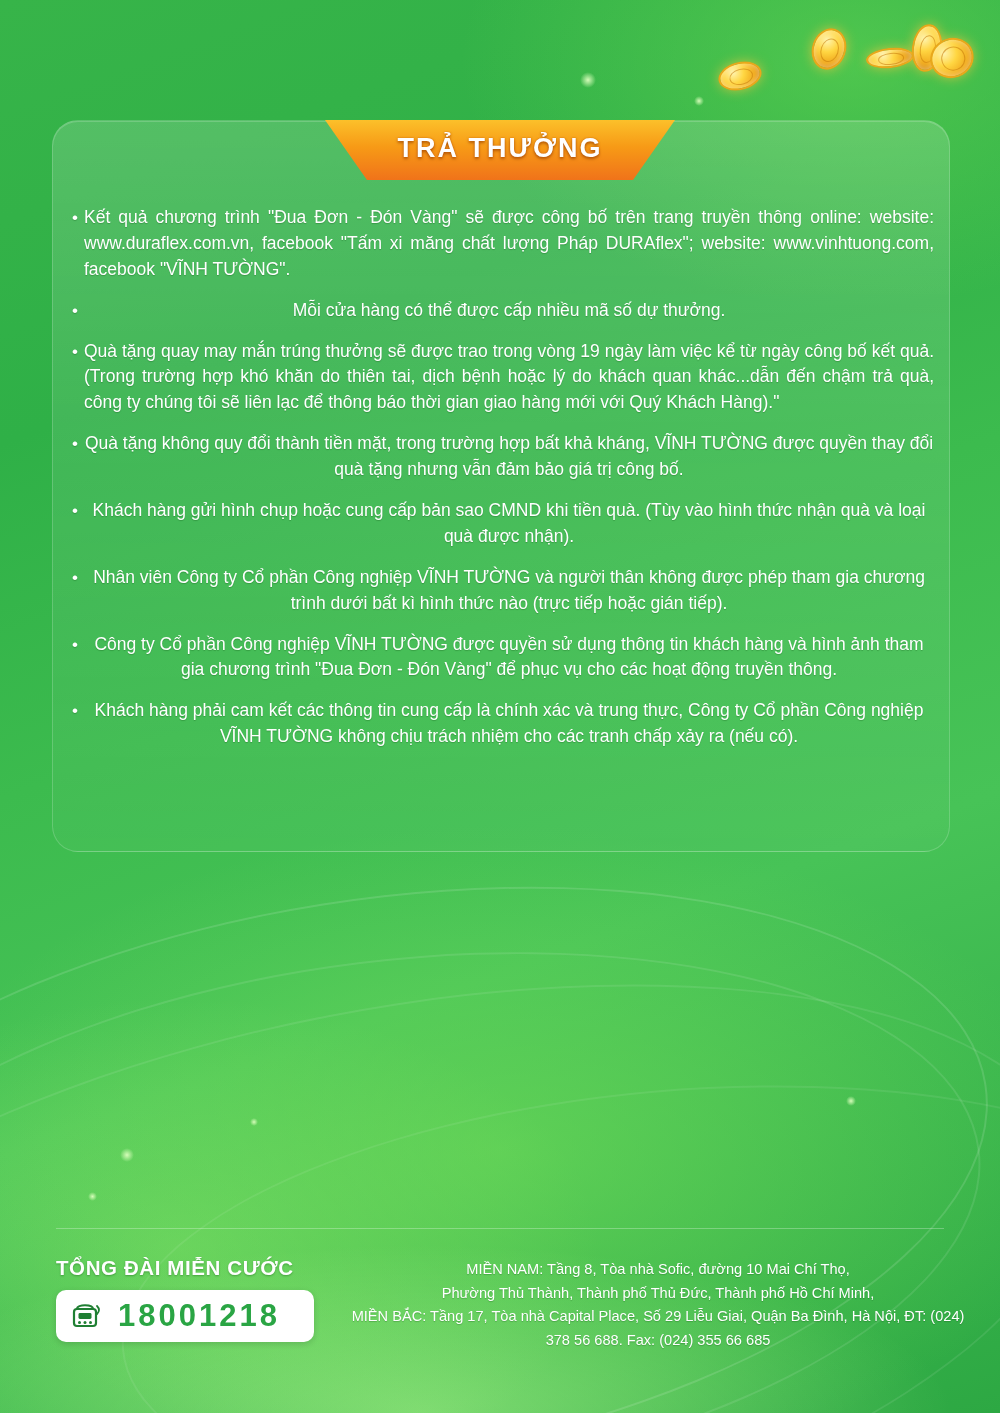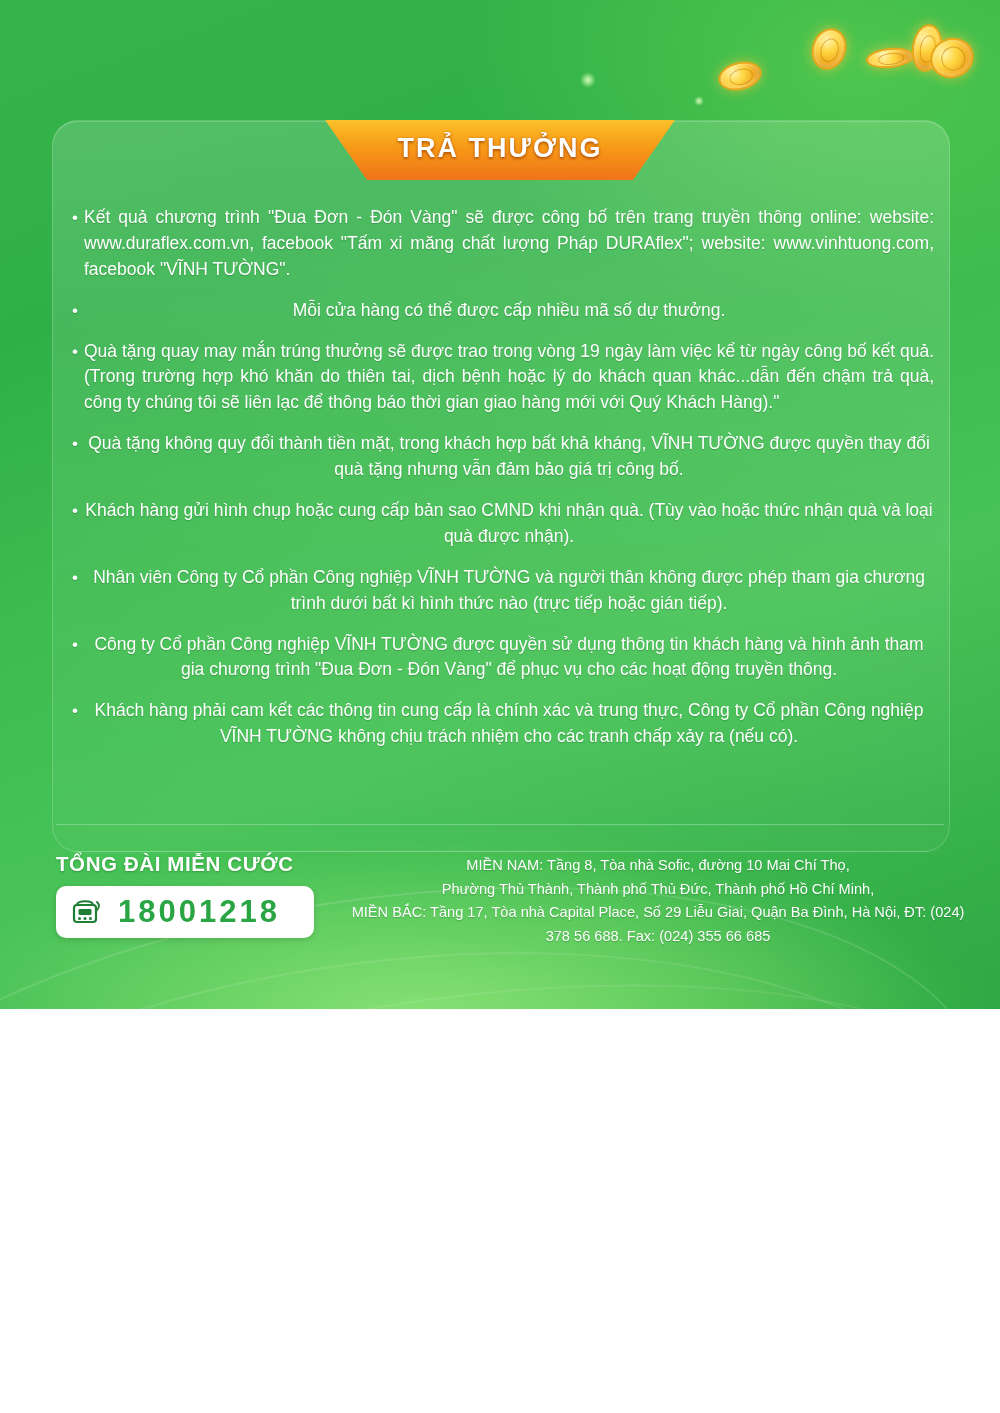--- a/index.html
+++ b/index.html
@@ -8,21 +8,21 @@
   }
   body {
     width: 1000px;
     height: 1413px;
     font-family: "Liberation Sans", sans-serif;
     overflow: hidden;
   }
   .page {
     position: relative;
     width: 1000px;
-    height: 1009px;
+    height: 1413px;
     background:
       radial-gradient(ellipse 900px 500px at 50% 1150px, rgba(120,225,90,0.55) 0%, rgba(80,200,60,0.0) 65%),
       radial-gradient(ellipse 700px 420px at 18% 1250px, rgba(150,235,110,0.45) 0%, rgba(80,200,60,0.0) 60%),
       radial-gradient(ellipse 600px 380px at 85% 60px, rgba(110,220,85,0.5) 0%, rgba(60,185,55,0.0) 65%),
       linear-gradient(160deg, #37b449 0%, #2fb047 25%, #3cbb4e 45%, #47c357 65%, #2da843 100%);
     overflow: hidden;
   }
   
   .swirl {
     position: absolute;
@@ -242,25 +242,25 @@
     <div class="item">
       <span class="bullet">•</span>
       <span class="item-text nojust">Mỗi cửa hàng có thể được cấp nhiều mã số dự thưởng.</span>
     </div>
     <div class="item">
       <span class="bullet">•</span>
       <span class="item-text">Quà tặng quay may mắn trúng thưởng sẽ được trao trong vòng 19 ngày làm việc kể từ ngày công bố kết quả. (Trong trường hợp khó khăn do thiên tai, dịch bệnh hoặc lý do khách quan khác...dẫn đến chậm trả quà, công ty chúng tôi sẽ liên lạc để thông báo thời gian giao hàng mới với Quý Khách Hàng)."</span>
     </div>
     <div class="item">
       <span class="bullet">•</span>
-      <span class="item-text nojust">Quà tặng không quy đổi thành tiền mặt, trong khách hợp bất khả kháng, VĨNH TƯỜNG được quyền thay đổi quà tặng nhưng vẫn đảm bảo giá trị công bố.</span>
-    </div>
-    <div class="item">
-      <span class="bullet">•</span>
-      <span class="item-text nojust">Khách hàng gửi hình chụp hoặc cung cấp bản sao CMND khi nhận quà. (Tùy vào hoặc thức nhận quà và loại quà được nhận).</span>
+      <span class="item-text nojust">Quà tặng không quy đổi thành tiền mặt, trong trường hợp bất khả kháng, VĨNH TƯỜNG được quyền thay đổi quà tặng nhưng vẫn đảm bảo giá trị công bố.</span>
+    </div>
+    <div class="item">
+      <span class="bullet">•</span>
+      <span class="item-text nojust">Khách hàng gửi hình chụp hoặc cung cấp bản sao CMND khi tiền quà. (Tùy vào hình thức nhận quà và loại quà được nhận).</span>
     </div>
     <div class="item">
       <span class="bullet">•</span>
       <span class="item-text nojust">Nhân viên Công ty Cổ phần Công nghiệp VĨNH TƯỜNG và người thân không được phép tham gia chương trình dưới bất kì hình thức nào (trực tiếp hoặc gián tiếp).</span>
     </div>
     <div class="item">
       <span class="bullet">•</span>
       <span class="item-text nojust">Công ty Cổ phần Công nghiệp VĨNH TƯỜNG được quyền sử dụng thông tin khách hàng và hình ảnh tham gia chương trình "Đua Đơn - Đón Vàng" để phục vụ cho các hoạt động truyền thông.</span>
     </div>
     <div class="item">

